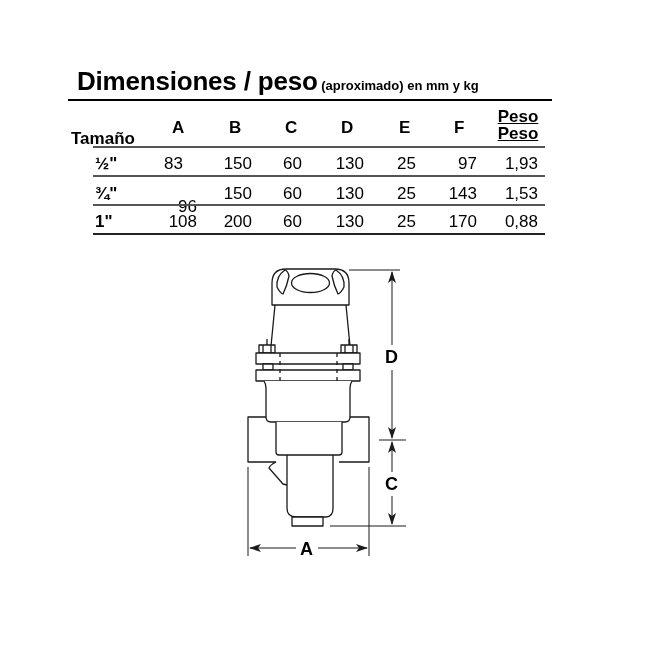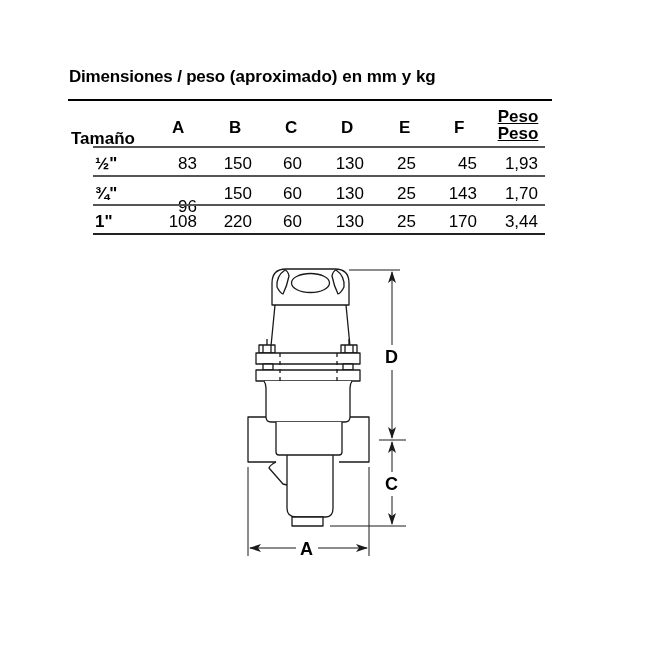--- a/index.html
+++ b/index.html
@@ -17,25 +17,26 @@
     }
     .title {
       position: absolute;
       left: 69px;
       top: 68px;
       white-space: nowrap;
       font-weight: bold;
       line-height: 1;
     }
     .title .main {
-      font-size: 17px;
+      font-size: 26px;
       letter-spacing: -0.2px;
+      margin-left: 8px;
     }
     .title .sub {
-      font-size: 17px;
+      font-size: 13px;
     }
     .title-rule {
       position: absolute;
       left: 68px;
       top: 99px;
       width: 484px;
       height: 2px;
       background: #000;
     }
     .hdr {
@@ -100,53 +101,53 @@
   <div class="hdr" style="left:454px; top:119px;">F</div>
   <div class="hdr two" style="left:488px; top:108px; width:60px;">
     <div>Peso</div>
     <div>Peso</div>
   </div>
 
   <div class="row-rule" style="top:146px;"></div>
 
   <div>
     <div class="cell size" style="left:95px; top:155px;">½"</div>
-    <div class="cell" style="left:150px; width:47px; top:155px;">83</div>
+    <div class="cell" style="left:150px; width:47px; top:155px;text-align:center;">83</div>
     <div class="cell" style="left:205px; width:47px; top:155px;">150</div>
     <div class="cell" style="left:255px; width:47px; top:155px;">60</div>
     <div class="cell" style="left:317px; width:47px; top:155px;">130</div>
     <div class="cell" style="left:369px; width:47px; top:155px;">25</div>
-    <div class="cell" style="left:430px; width:47px; top:155px;">45</div>
+    <div class="cell" style="left:430px; width:47px; top:155px;">97</div>
     <div class="cell" style="left:490px; width:48px; top:155px;">1,93</div>
   </div>
 
   <div class="row-rule" style="top:175px;"></div>
 
   <div>
     <div class="cell size" style="left:95px; top:185px;">¾"</div>
     <div class="cell" style="left:150px; width:47px; top:198px;">96</div>
     <div class="cell" style="left:205px; width:47px; top:185px;">150</div>
     <div class="cell" style="left:255px; width:47px; top:185px;">60</div>
     <div class="cell" style="left:317px; width:47px; top:185px;">130</div>
     <div class="cell" style="left:369px; width:47px; top:185px;">25</div>
     <div class="cell" style="left:430px; width:47px; top:185px;">143</div>
-    <div class="cell" style="left:490px; width:48px; top:185px;">1,70</div>
+    <div class="cell" style="left:490px; width:48px; top:185px;">1,53</div>
   </div>
 
   <div class="row-rule" style="top:204px;"></div>
 
   <div>
     <div class="cell size" style="left:95px; top:213px;">1"</div>
     <div class="cell" style="left:150px; width:47px; top:213px;">108</div>
-    <div class="cell" style="left:205px; width:47px; top:213px;">220</div>
+    <div class="cell" style="left:205px; width:47px; top:213px;">200</div>
     <div class="cell" style="left:255px; width:47px; top:213px;">60</div>
     <div class="cell" style="left:317px; width:47px; top:213px;">130</div>
     <div class="cell" style="left:369px; width:47px; top:213px;">25</div>
     <div class="cell" style="left:430px; width:47px; top:213px;">170</div>
-    <div class="cell" style="left:490px; width:48px; top:213px;">3,44</div>
+    <div class="cell" style="left:490px; width:48px; top:213px;">0,88</div>
   </div>
 
   <div class="row-rule last" style="top:233px;"></div>
 </div>
 
 <svg class="diagram" width="650" height="650" viewBox="0 0 650 650" fill="none" stroke="#1a1a1a" stroke-width="1.3" stroke-linejoin="round">
 
   <g>
     <path d="M272 305 L272 283 Q272 269 286 269 L335 269 Q349 269 349 283 L349 305 Z" fill="#fff"></path>
     <ellipse cx="310.5" cy="283" rx="19" ry="9.5"></ellipse>

